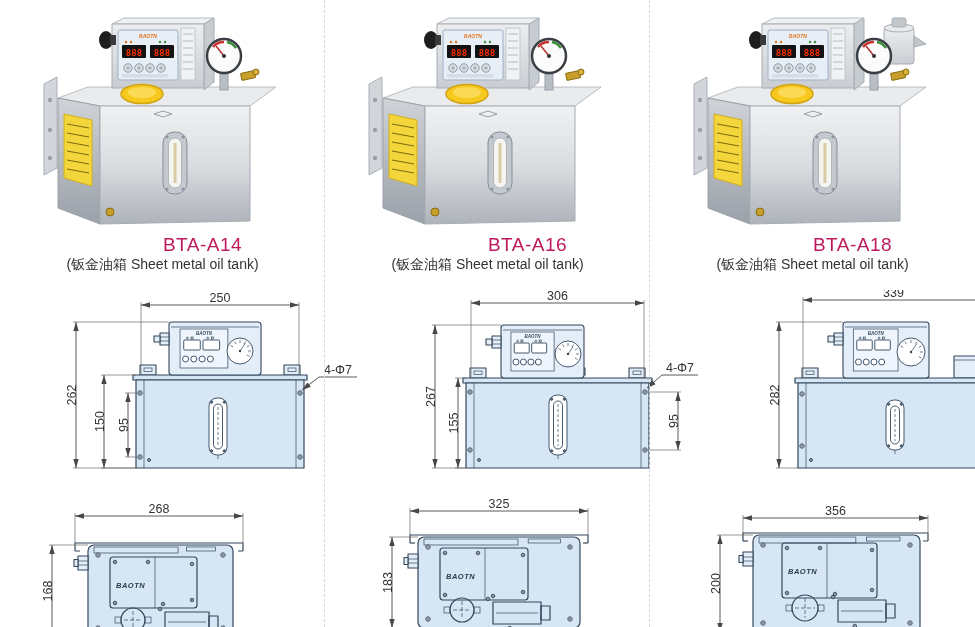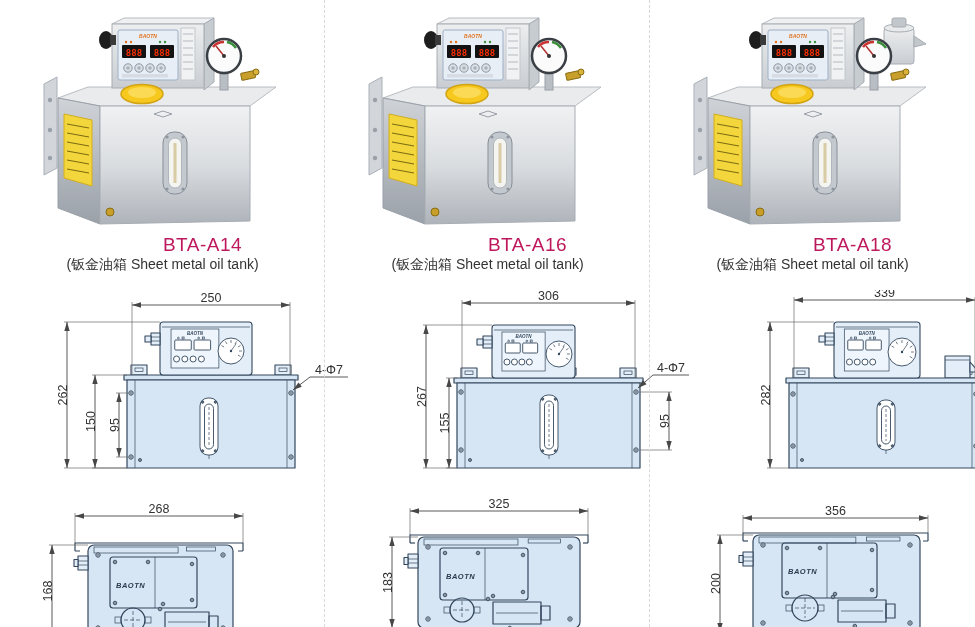--- a/index.html
+++ b/index.html
@@ -7,21 +7,21 @@
         font-family:"Liberation Sans",sans-serif;border-radius:28px;}
   .column{position:absolute;top:0;width:325px;height:627px;}
   #col0{left:0;} #col1{left:325px;} #col2{left:650px;}
   .separator{position:absolute;top:0;height:627px;width:0;border-left:1px dashed #d8d8d8;}
   #sep0{left:324px;} #sep1{left:649px;}
   .photo{position:absolute;top:2px;left:50%;transform:translateX(-50%);width:250px;height:228px;}
   .title{position:absolute;top:234px;left:0;width:100%;margin:0;text-align:center;
          font-size:19px;font-weight:400;color:#be185d;letter-spacing:.5px;padding-left:40px;}
   .subtitle{position:absolute;top:256px;left:0;width:100%;text-align:center;
             font-size:14px;color:#333;}
-  .front-view{position:absolute;top:290px;left:4px;width:325px;height:188px;padding-left:48px;}
+  .front-view{position:absolute;top:290px;left:13px;width:325px;height:188px;padding-left:48px;}
   .top-view{position:absolute;top:498px;left:0;width:325px;height:149px;}
   
   .outl{fill:none;stroke:#33475c;stroke-width:1.2;stroke-linejoin:round;}
   .fillb{fill:#d7e6f4;stroke:#33475c;stroke-width:1.2;stroke-linejoin:round;}
   .fillc{fill:#e3eef9;stroke:#33475c;stroke-width:1.1;stroke-linejoin:round;}
   .fillw{fill:#ffffff;stroke:#33475c;stroke-width:0.9;}
   .panel{fill:#eef5fc;stroke:#33475c;stroke-width:0.7;}
   .thin{fill:none;stroke:#33475c;stroke-width:0.7;}
   .dim{stroke:#474747;stroke-width:0.9;fill:none;}
   .ext{stroke:#6a6a6a;stroke-width:0.7;fill:none;}

